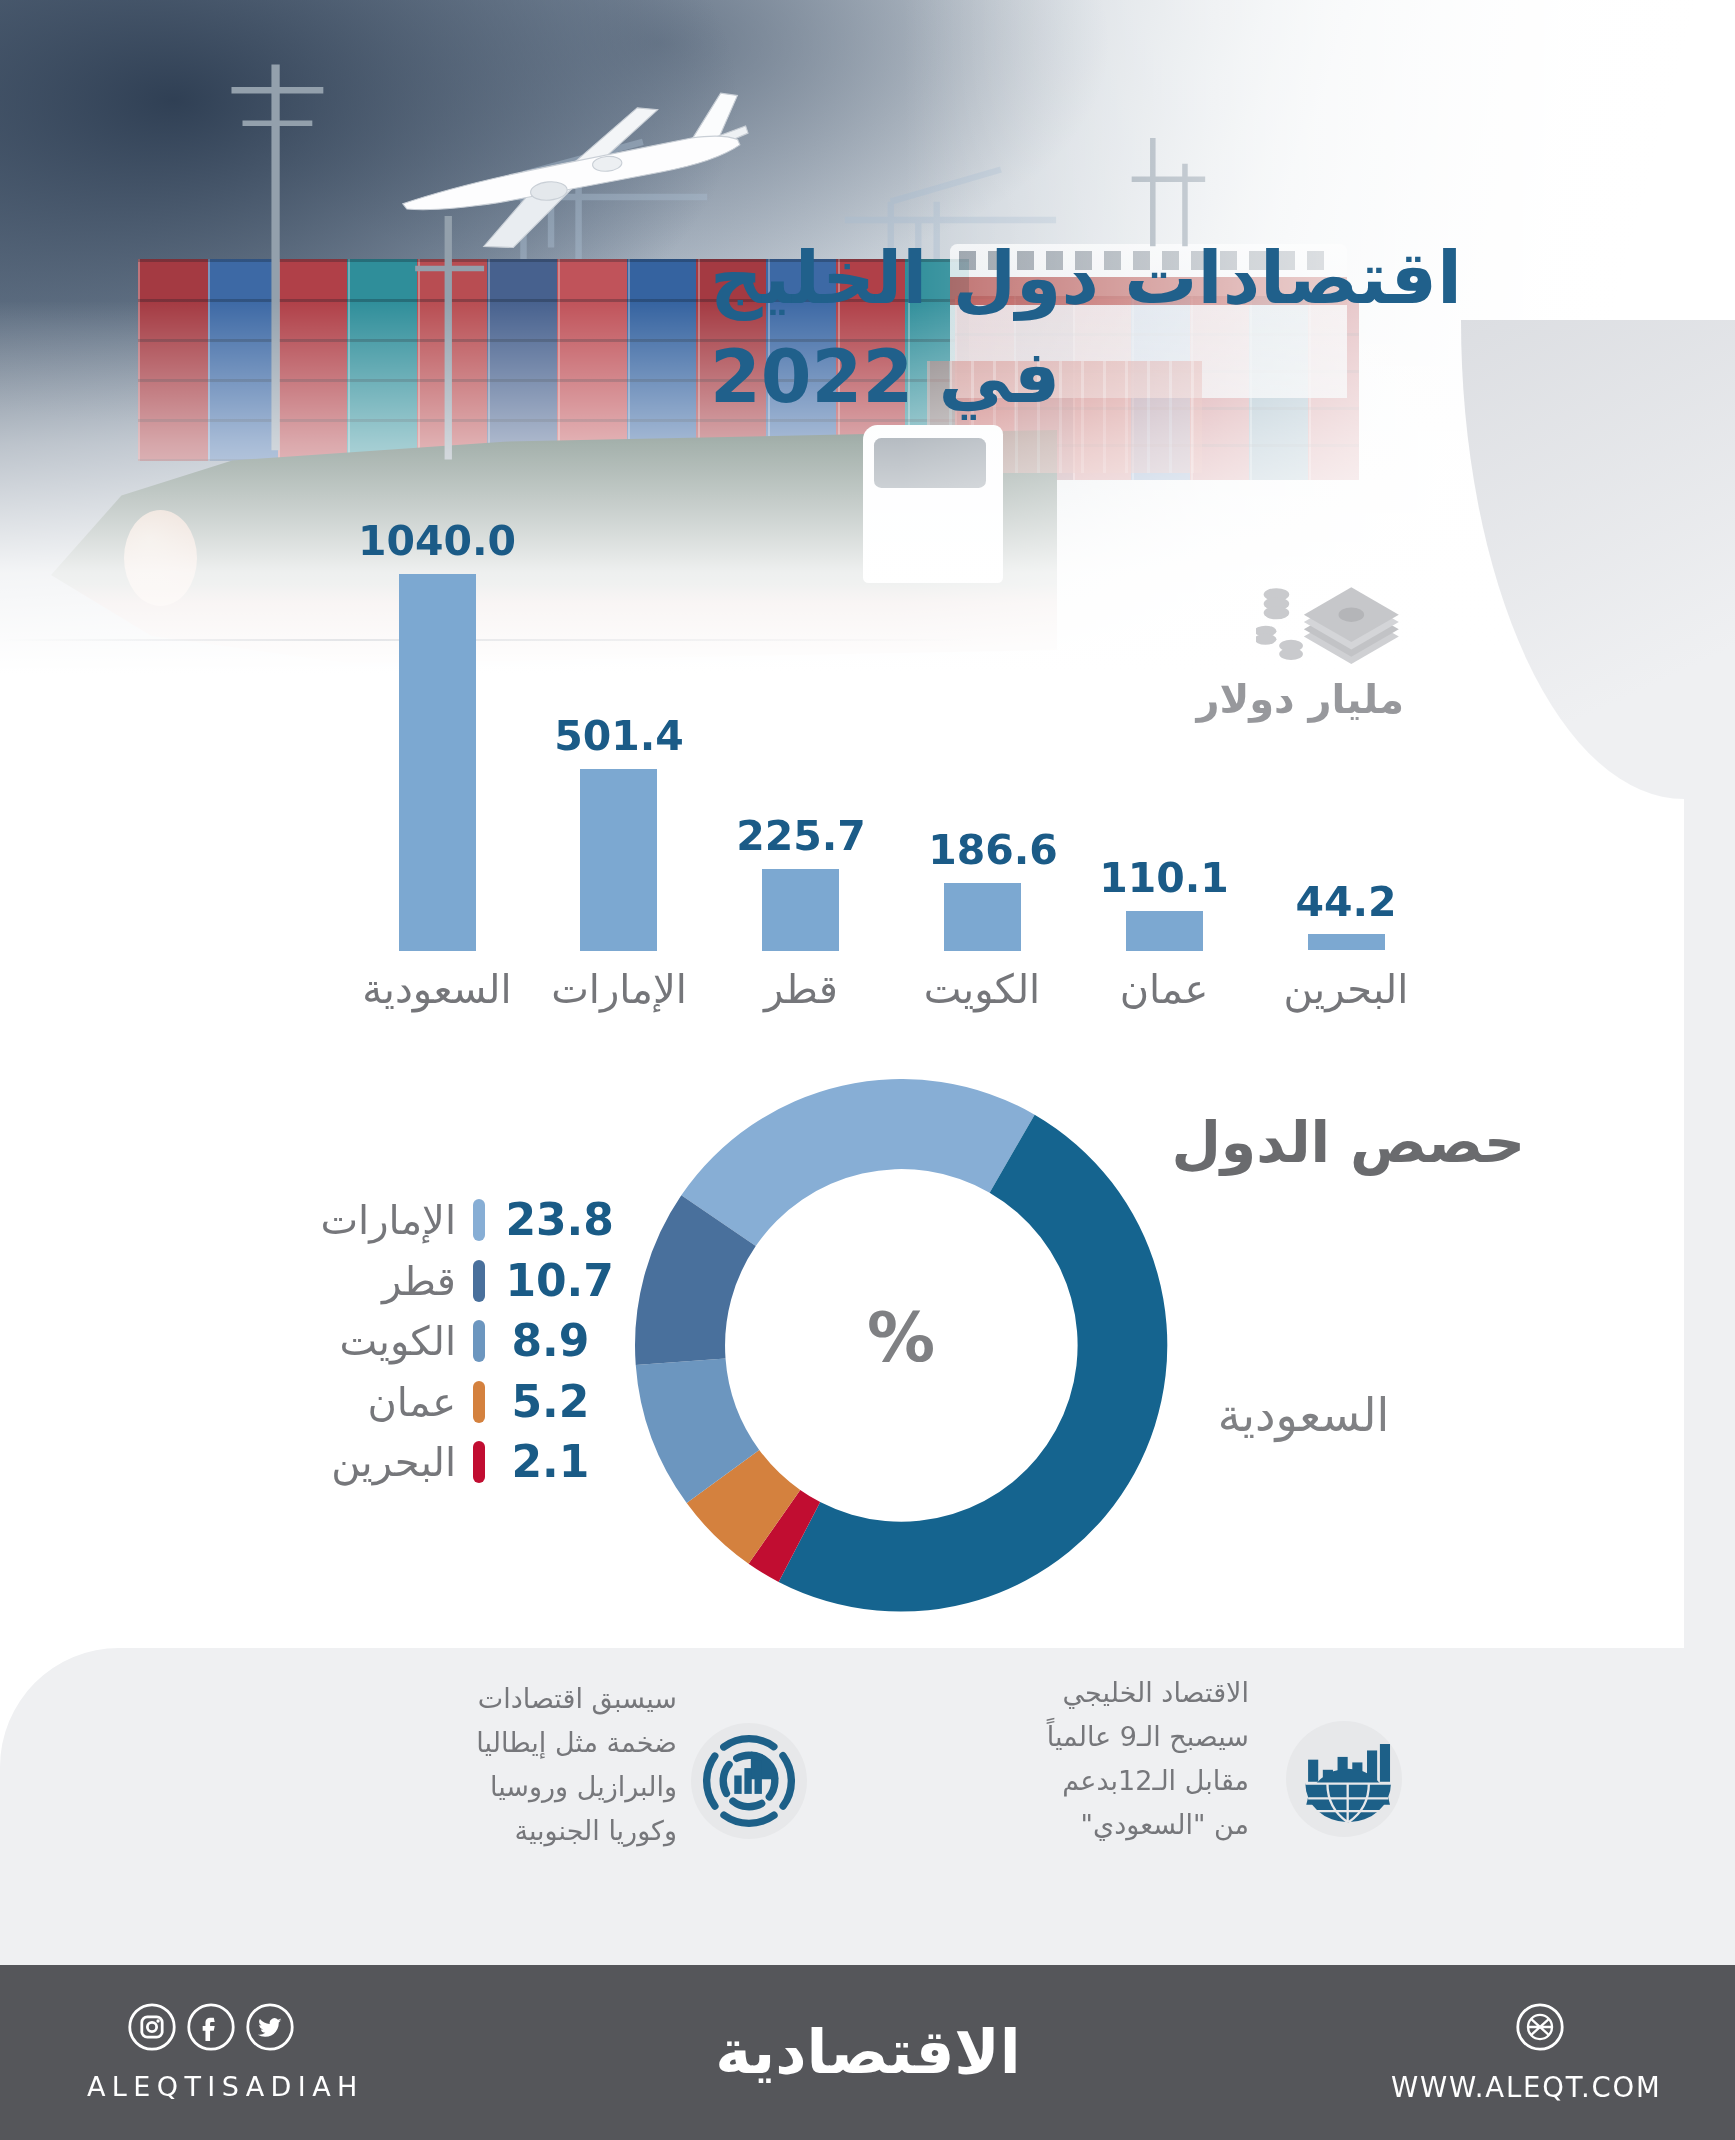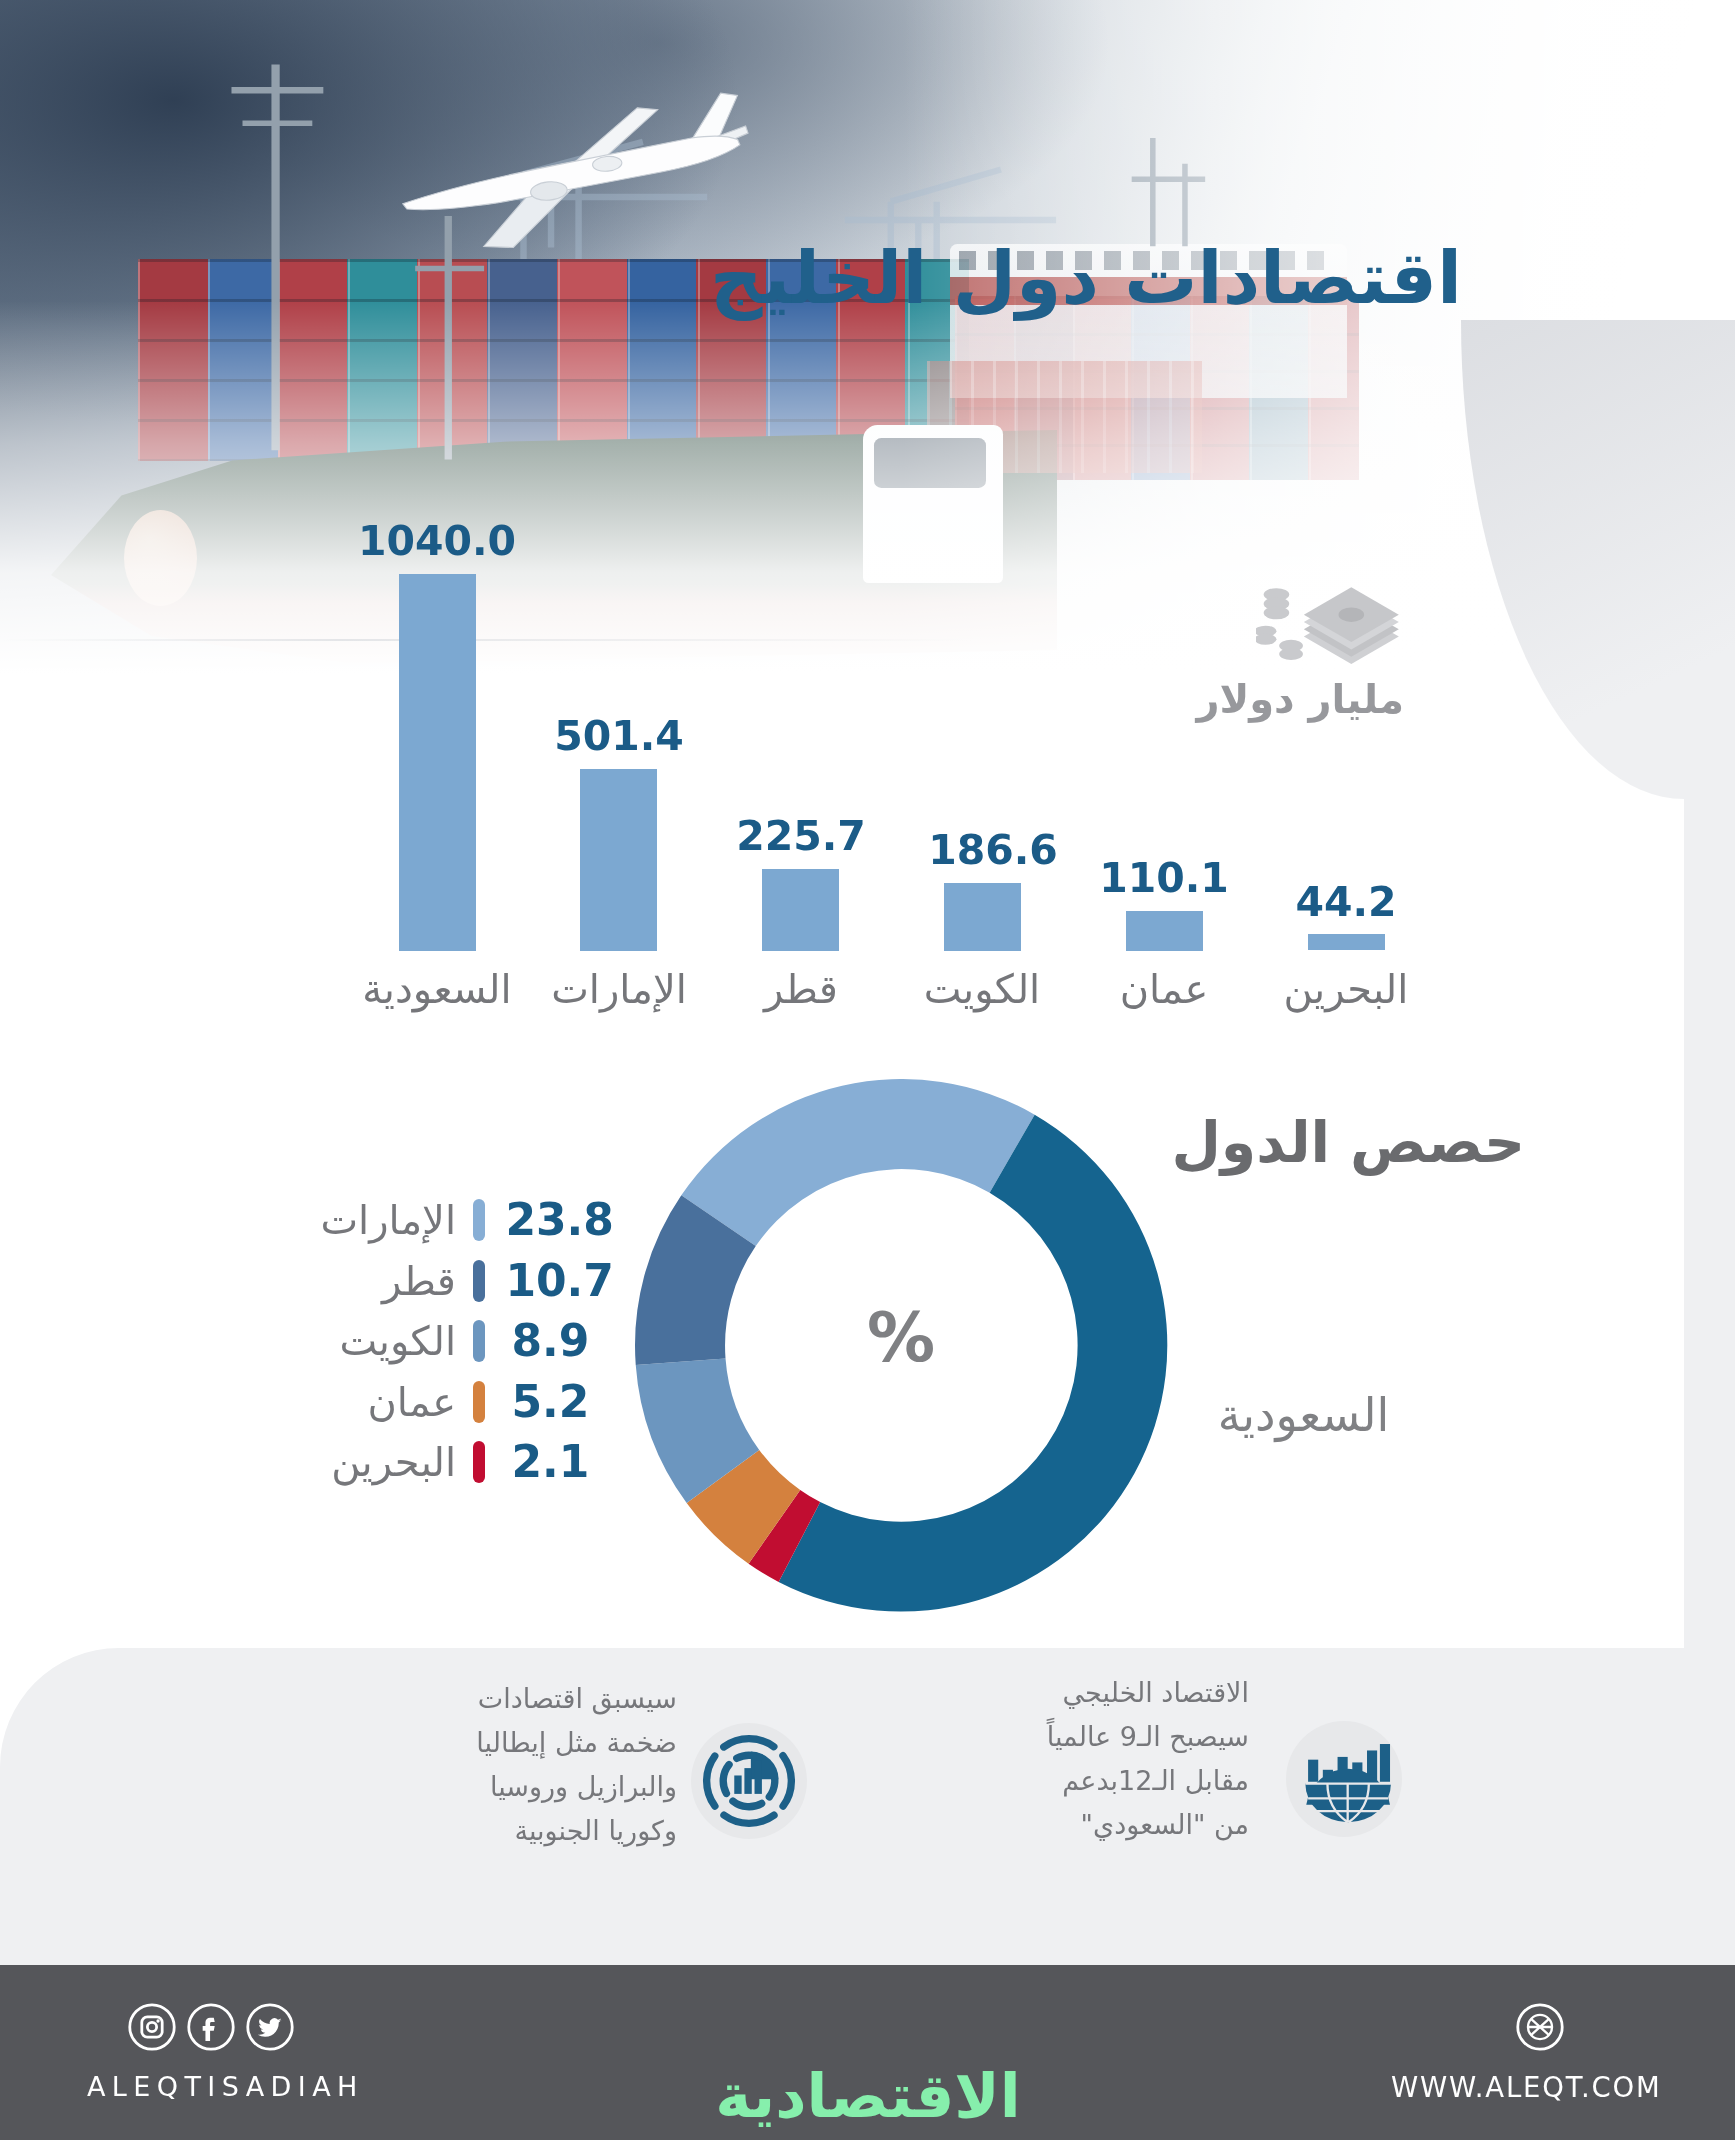--- a/index.html
+++ b/index.html
@@ -84,21 +84,21 @@
 
   
   .note-text{position:absolute;text-align:right;direction:rtl;color:#76777B;font-size:27px;line-height:44px;}
   .icon-circle{position:absolute;width:116px;height:116px;border-radius:50%;background:#e7e8ea;}
 
   
   #footer{left:0;top:1965px;width:1736px;height:175px;background:#55565A;}
   .f-social{left:127px;top:2002px;display:flex;gap:9.2px;}
   .f-circle{width:50px;height:50px;}
   #f-brand{left:87px;top:2071px;width:248px;text-align:center;color:#fff;font-size:27px;letter-spacing:6.4px;}
-  #f-logo{left:0;top:2017px;width:1736px;text-align:center;color:#86efac;font-size:61px;font-weight:bold;direction:rtl;margin-top:44px;}
+  #f-logo{left:0;top:2017px;width:1736px;text-align:center;color:#ffffff;font-size:61px;font-weight:bold;direction:rtl;}
   #f-site{left:1391px;top:2071px;width:257px;text-align:center;color:#fff;font-size:27.5px;letter-spacing:1.8px;}
   #f-globe{left:1515px;top:2002px;}
 </style>
 </head>
 <body>
 
 <div id="photo" class="abs">
   <div class="abs sky"></div>
 
   <svg class="abs" style="left:459px;top:119px;opacity:.45" width="735" height="303" viewBox="0 0 800 330">
@@ -149,20 +149,21 @@
   <div class="abs fog1"></div>
 </div>
 
 <div class="abs swoosh"></div>
 <div class="abs side-strip"></div>
 <div class="abs bottom-panel"></div>
 <div class="abs hairline"></div>
 
 <div id="title" class="abs">
   <div class="t1">اقتصادات دول الخليج</div>
+  <div class="t2">في 2022</div>
 </div>
 
 <div id="bars" class="abs" style="left:0;top:0;width:1736px;height:1038px;">
     <div class="bar-rect" style="left: 399px; top: 574px; width: 77px; height: 377px; background: rgb(124, 168, 209);"></div>
     <div class="bar-value" style="left: 336px; top: 517px; width: 202px;">1040.0</div>
     <div class="bar-cat" style="left: 327px; top: 966px; width: 220px;">السعودية</div>
     <div class="bar-rect" style="left: 580px; top: 769px; width: 77px; height: 182px; background: rgb(124, 168, 209);"></div>
     <div class="bar-value" style="left: 518px; top: 712px; width: 202px;">501.4</div>
     <div class="bar-cat" style="left: 509px; top: 966px; width: 220px;">الإمارات</div>
     <div class="bar-rect" style="left: 762px; top: 869px; width: 77px; height: 82px; background: rgb(124, 168, 209);"></div>

